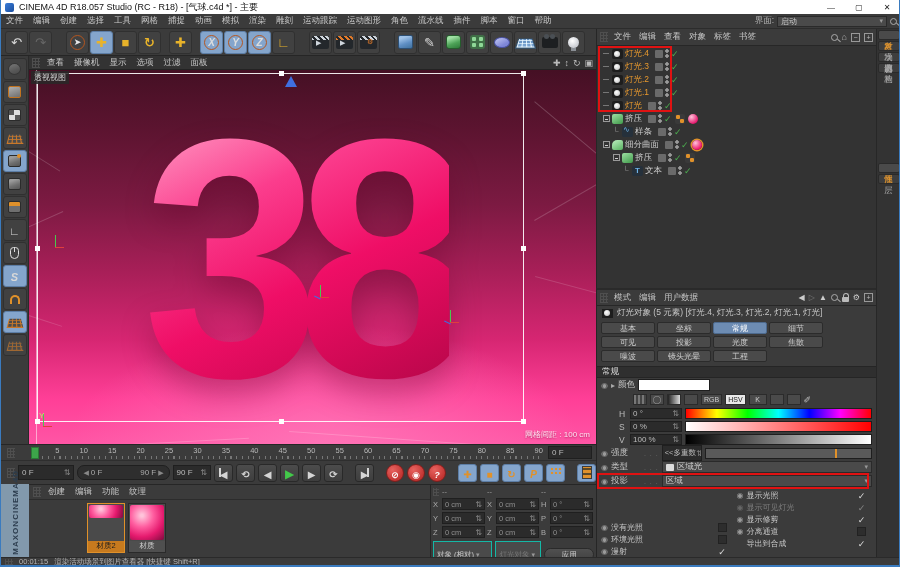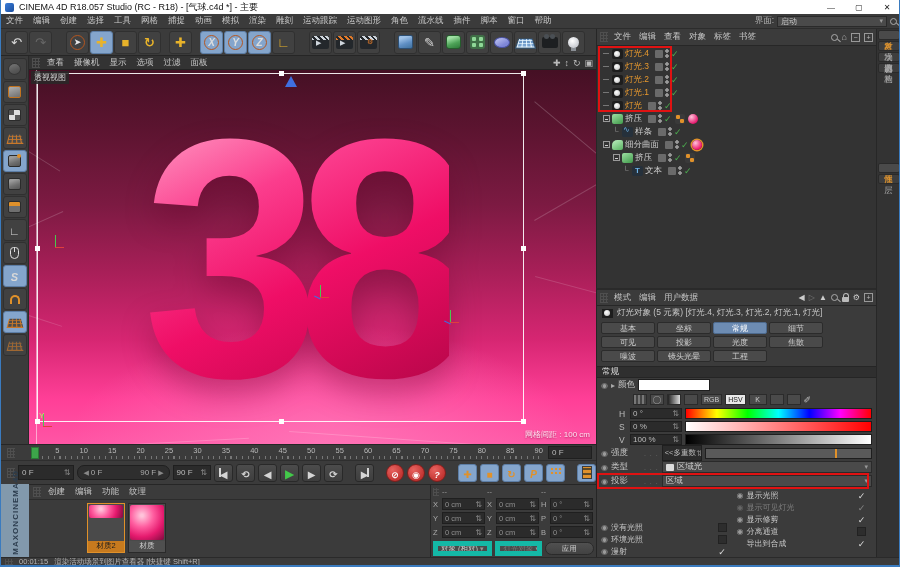--- a/index.html
+++ b/index.html
@@ -124,21 +124,21 @@
   #coords{left:430px;top:484px;width:165px;height:73px;background:#3b3b3b;border-top:1px solid #262626;font-size:7.5px;color:#bbb;padding:2px 2px 0 2px;}
   #coords .heads{display:flex;gap:2px;margin-bottom:2px;align-items:center;}
   #coords .head{width:52px;color:#999;display:flex;gap:3px;align-items:center;}
   #coords .colwrap{display:flex;gap:2px;}
   #coords .col{width:52px;display:flex;flex-direction:column;gap:2px;}
   .crow{display:flex;align-items:center;gap:2px;}
   .crow .ax{width:7px;color:#aaa;}
   .cval{flex:1;height:12px;background:#2b2b2b;border:1px solid #1f1f1f;color:#8f8f8f;display:flex;align-items:center;padding:0 2px;gap:1px;overflow:hidden;white-space:nowrap;}
   .cval span{flex:1;overflow:hidden;}
   #coords .foot{display:flex;gap:3px;margin-top:3px;align-items:center;}
-  .cdd{height:15px;background:#4a4a4a;border:5px solid #14b8a6;color:#ccc;display:flex;align-items:center;padding:0 3px;gap:2px;white-space:nowrap;overflow:hidden;}
+  .cdd{height:27px;background:#4a4a4a;border:1px solid #14b8a6;color:#ccc;display:flex;align-items:center;padding:0 3px;gap:2px;white-space:nowrap;overflow:hidden;}
   .cdd::after{content:"▾";color:#999;font-size:7px;}
   .cdd.dim{color:#777;}
   #applybtn{margin-left:auto;width:52px;height:13px;border:1px solid #2a2a2a;border-radius:7px;background:linear-gradient(#505050,#424242);color:#ccc;display:flex;align-items:center;justify-content:center;}
   
   #statusbar{left:0;top:557px;width:900px;height:8px;background:#3b3b3b;border-top:1px solid #2a2a2a;display:flex;align-items:center;gap:6px;font-size:7.5px;color:#b5b5b5;padding:0 4px;}
   #bottomline{left:0;top:565px;width:900px;height:2px;background:#3a7bbf;}
   
   #ompanel{left:595px;top:29px;width:280px;height:259px;background:#333;border-left:1px solid #262626;}
   #ommenu{height:17px;display:flex;align-items:center;gap:2px;font-size:8.5px;color:#c5c5c5;border-bottom:1px solid #272727;padding:0 3px;background:#3b3b3b;}
   #ommenu .mi{padding:0 4px;}

